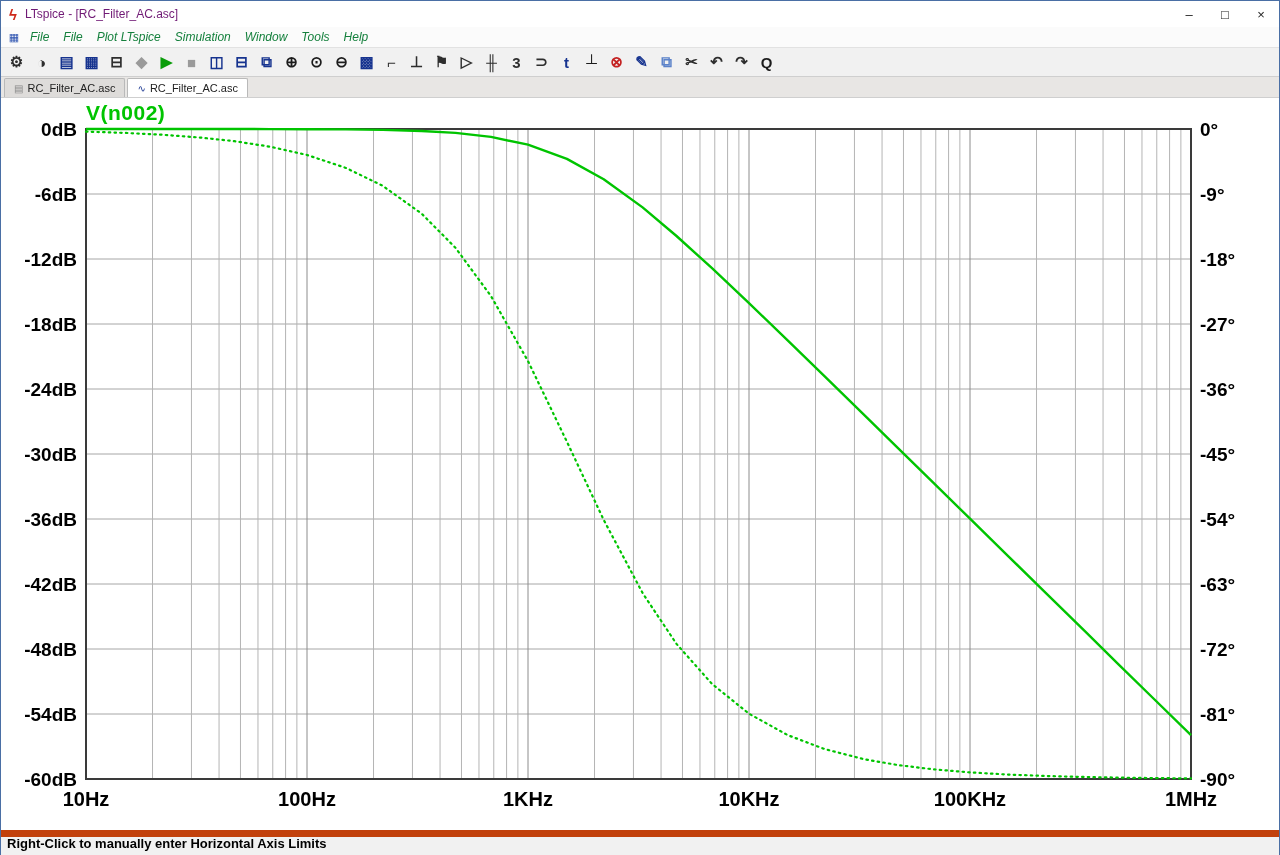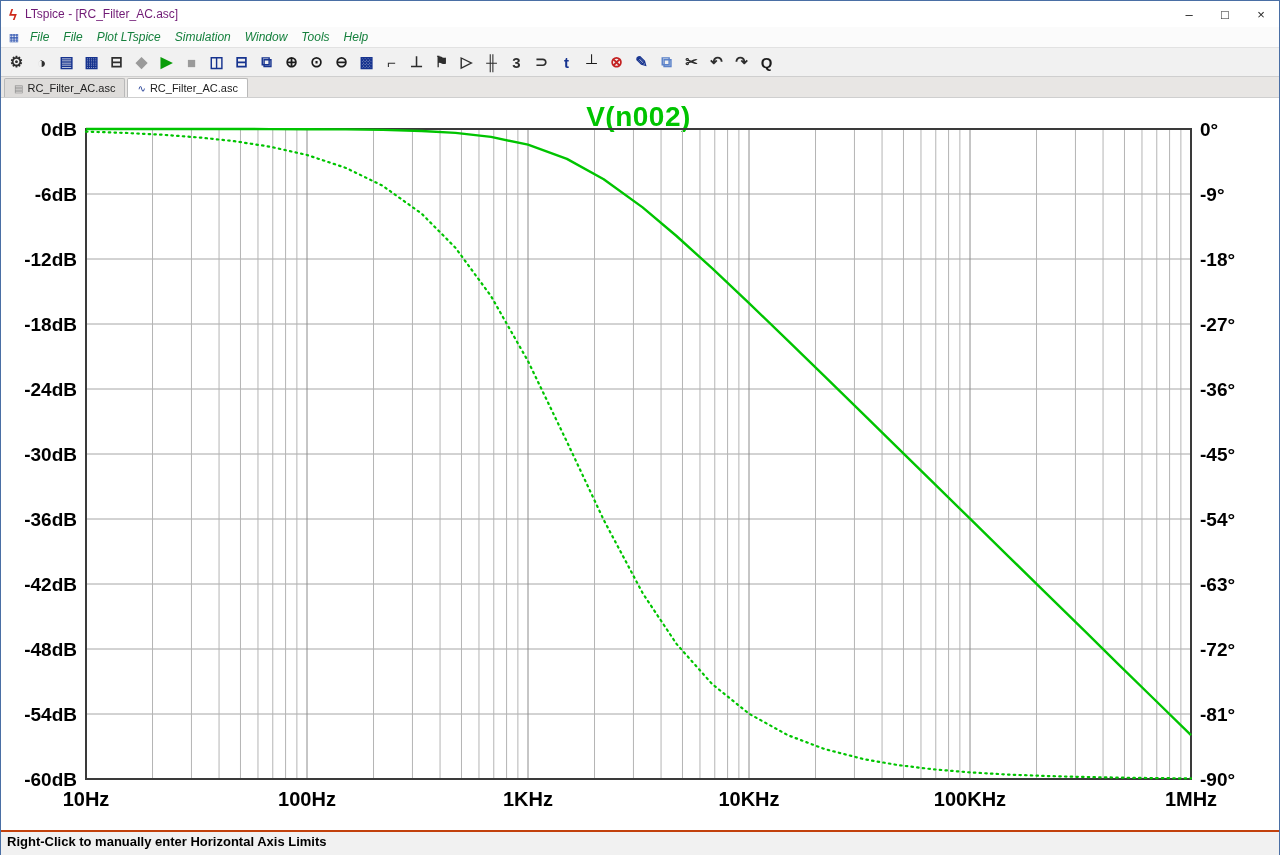--- a/index.html
+++ b/index.html
@@ -25,33 +25,33 @@
   
   .tabbar { height:21px; background:#e8e6e4; display:flex; align-items:flex-end; padding-left:3px; border-bottom:1px solid #cfcfcf; }
   .tab { height:19px; display:flex; align-items:center; font-size:11px; color:#222; padding:0 9px; border:1px solid #b9b9b9; border-bottom:none; background:#dedcda; margin-right:2px; border-radius:2px 2px 0 0; }
   .tab.active { background:#ffffff; }
   .tab-icon { margin-right:4px; font-size:10px; }
   .tab-icon.schematic { color:#8a8a8a; }
   .tab-icon.waveform { color:#16338f; }
 
   
   .plot-panel { position:relative; height:732px; background:#ffffff; }
-  .plot-title { position:absolute; left:85px; width:1105px; top:3px; text-align:center; font-size:28px; font-weight:bold; color:#00c400; letter-spacing:0.5px; }
+  .plot-title { position:absolute; left:85px; width:1105px; top:3px; font-size:21px; font-weight:bold; color:#00c400; letter-spacing:0.5px; }
   #plot-svg { position:absolute; inset:0; }
   .grid-h     { stroke:#a6a6a6; stroke-width:1; }
   .grid-minor { stroke:#b4b4b4; stroke-width:1; }
   .grid-major { stroke:#8c8c8c; stroke-width:1; }
   .frame { fill:none; stroke:#3a3a3a; stroke-width:2; }
   .axis-label   { font-family:"Liberation Sans",sans-serif; font-size:19px; font-weight:bold; fill:#000; }
   .axis-label-x { font-family:"Liberation Sans",sans-serif; font-size:20px; font-weight:bold; fill:#000; }
   .curve-solid  { fill:none; stroke-width:2.4; stroke-linejoin:round; }
   .curve-dotted { fill:none; stroke-width:2.2; stroke-dasharray:1.5 4.2; stroke-linecap:round; }
 
   
-  .statusbar { height:20px; background:#f1f1f1; border-top:2px solid #c2410c; display:flex; align-items:center; font-size:13px; font-weight:bold; color:#000; padding-left:6px; }
+  .statusbar { height:20px; background:#f1f1f1; border-top:7px solid #c2410c; display:flex; align-items:center; font-size:13px; font-weight:bold; color:#000; padding-left:6px; }
   .bottom-strip { height:6px; background:#f1f1f1; }
 </style>
 </head>
 <body>
 
 <div class="window">
 
   <div class="titlebar">
     <span class="app-icon">ϟ</span>
     <span class="window-title">LTspice - [RC_Filter_AC.asc]</span>

